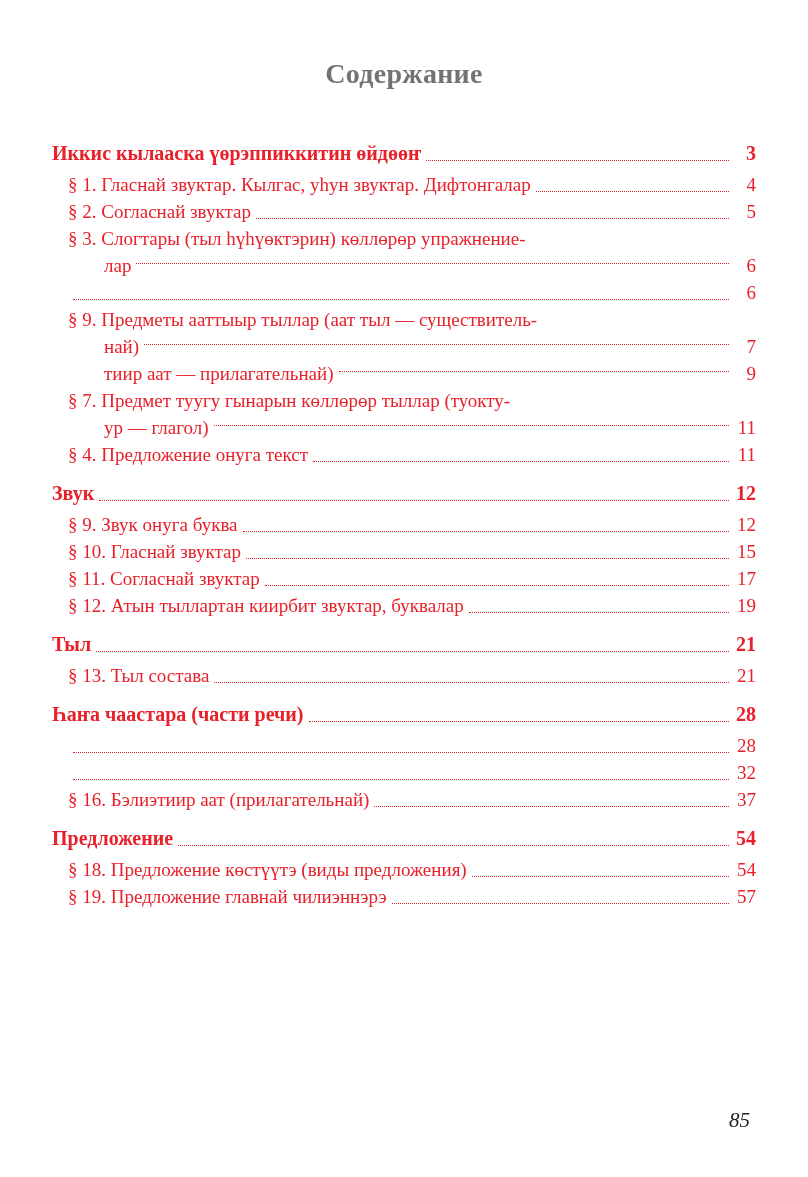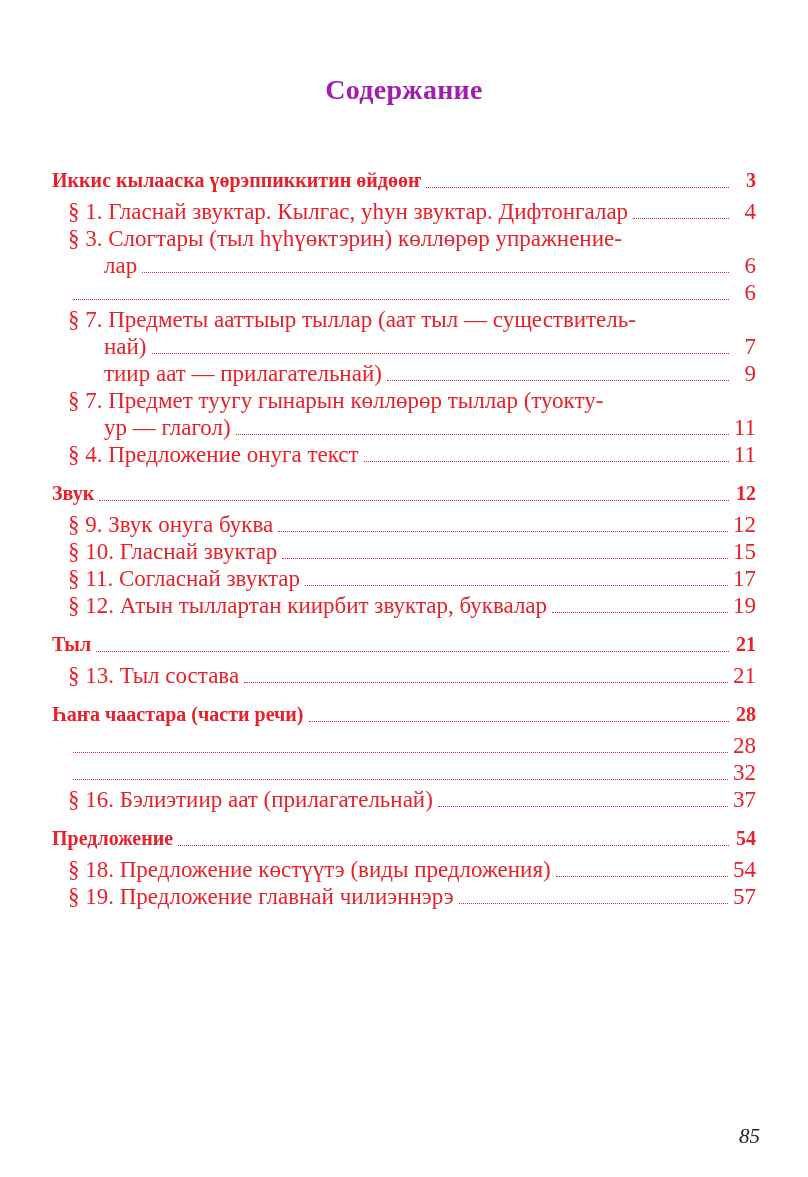--- a/index.html
+++ b/index.html
@@ -20,37 +20,37 @@
     width: 808px;
     height: 1177px;
     box-sizing: border-box;
     padding: 0;
   }
   .page-title {
     text-align: center;
     font-family: "Liberation Serif", serif;
     font-weight: bold;
     font-size: 28px;
-    color: #a21caf;
-    margin: 16px;
+    color: #737373;
+    margin: 0;
     padding-top: 58px;
     letter-spacing: 0.3px;
   }
   .toc {
     margin: 0;
     padding: 0;
     list-style: none;
     position: absolute;
     left: 52px;
     right: 52px;
     top: 140px;
   }
   .toc-entry {
     display: block;
-    font-size: 23px;
+    font-size: 19px;
     line-height: 27px;
     color: #e8202a;
     margin: 0;
     padding: 0;
   }
   .toc-entry .row {
     display: flex;
     align-items: flex-end;
     width: 100%;
   }
@@ -69,39 +69,39 @@
     flex: 0 0 auto;
     text-align: right;
     min-width: 22px;
   }
   .toc-entry.section {
     font-weight: bold;
     font-size: 20px;
     margin-top: 12px;
   }
   .toc-entry.section.first {
-    margin-top: 11px;
+    margin-top: 0;
   }
   .toc-entry.item {
     padding-left: 16px;
   }
   .toc-entry.item.first-after-section {
     margin-top: 4px;
   }
   .toc-entry .cont-line {
     display: flex;
-    align-items: flex-end;
+    align-items: center;
     width: 100%;
   }
   .toc-entry .cont-indent {
     display: inline-block;
   }
   .folio {
     position: absolute;
-    right: 48px;
+    right: 58px;
     bottom: 44px;
     font-family: "Liberation Serif", serif;
     font-style: italic;
     font-size: 21px;
     color: #222222;
   }
 </style>
 </head>
 <body>
 
@@ -119,38 +119,45 @@
       </div>
       <div class="toc-entry item first-after-section">
         <div class="row">
           <span class="label">§ 1. Гласнай звуктар. Кылгас, уһун звуктар. Дифтонгалар</span>
           <span class="leader"></span>
           <span class="page-num">4</span>
         </div>
       </div>
       <div class="toc-entry item">
         <div class="row">
+          <span class="label">§ 2. Согласнай звуктар</span>
+          <span class="leader"></span>
+          <span class="page-num">5</span>
+        </div>
+      </div>
+      <div class="toc-entry item">
+        <div class="row">
           <span class="label">§ 3. Слогтары (тыл һүһүөктэрин) көллөрөр упражнение-</span>
         </div>
         <div class="cont-line">
           <span class="cont-indent" style="width: 36px;"></span>
           <span class="label">лар</span>
           <span class="leader"></span>
           <span class="page-num">6</span>
         </div>
       </div>
       <div class="toc-entry item">
         <div class="row">
           <span class="leader"></span>
           <span class="page-num">6</span>
         </div>
       </div>
       <div class="toc-entry item">
         <div class="row">
-          <span class="label">§ 7. Предметы ааттыыр тыллар (аат тыл — существитель-</span>
+          <span class="label">§ 9. Предметы ааттыыр тыллар (аат тыл — существитель-</span>
         </div>
         <div class="cont-line">
           <span class="cont-indent" style="width: 36px;"></span>
           <span class="label">най)</span>
           <span class="leader"></span>
           <span class="page-num">7</span>
         </div>
       </div>
       <div class="toc-entry item">
         <div class="cont-line">

